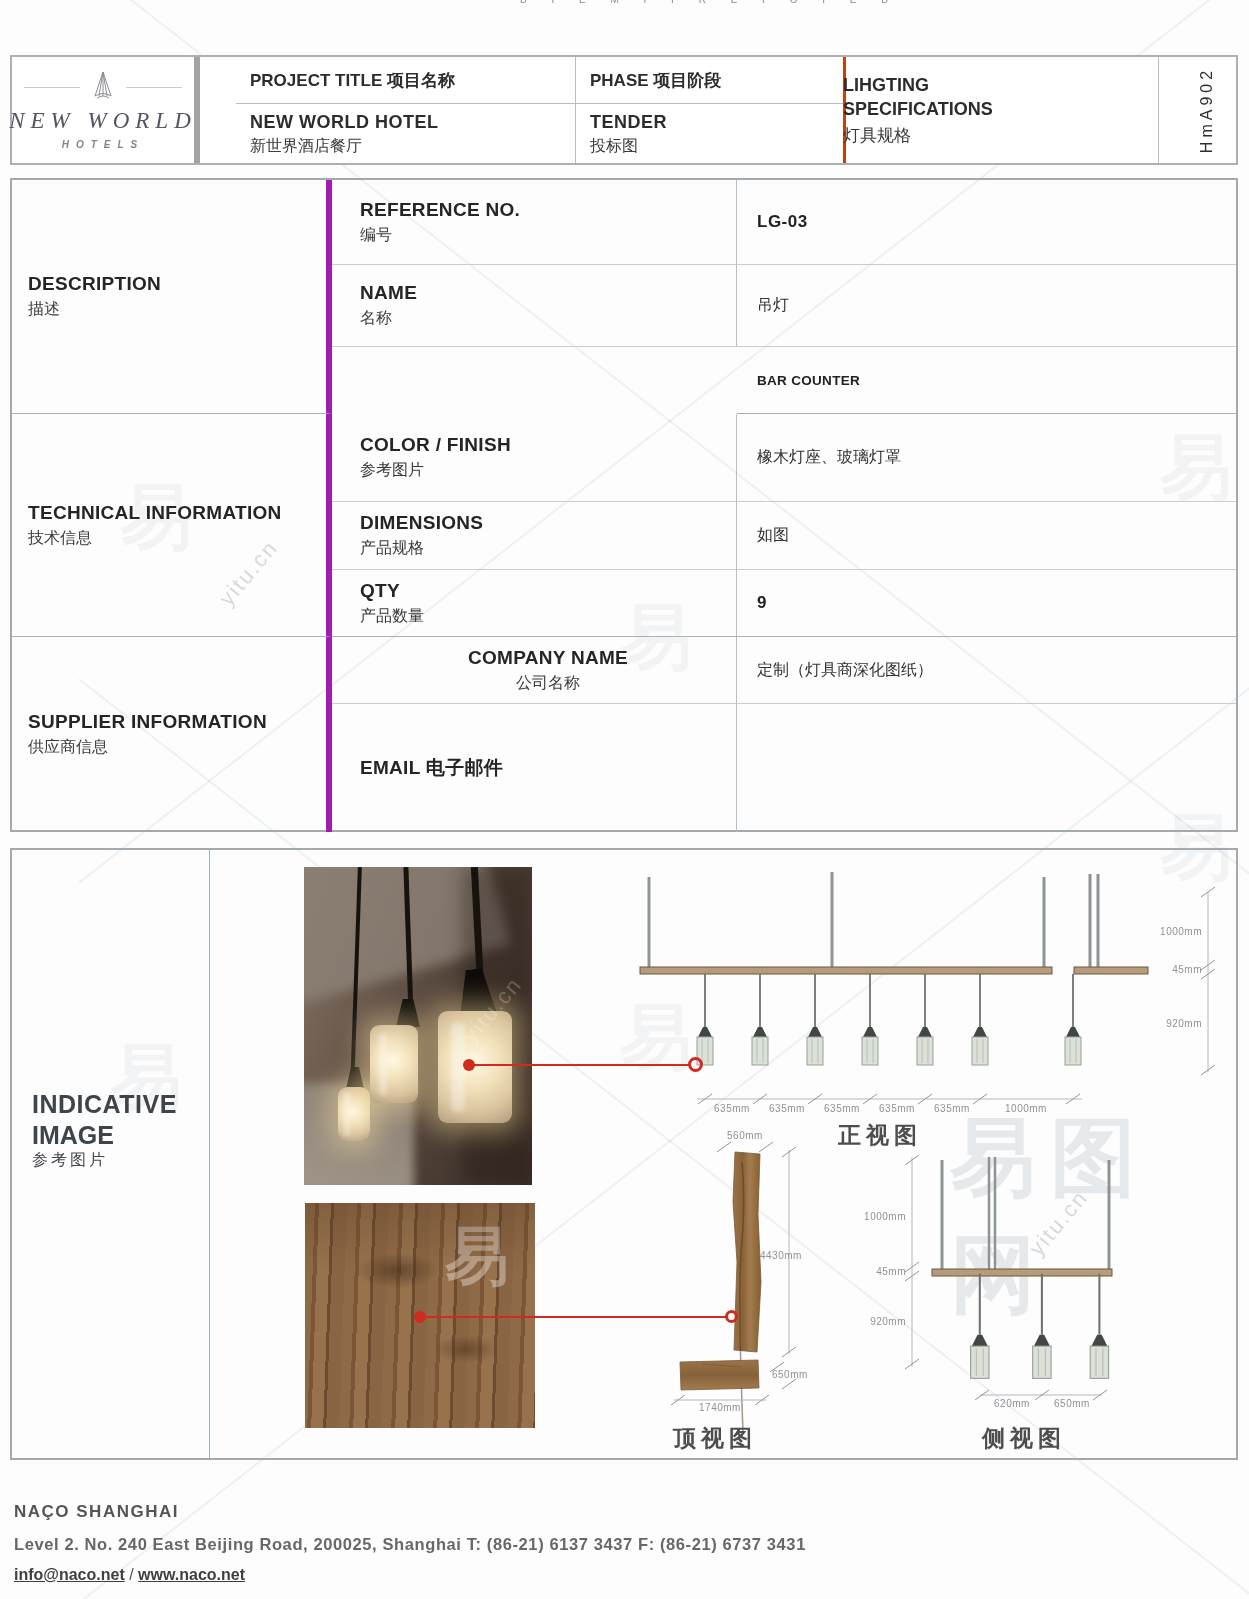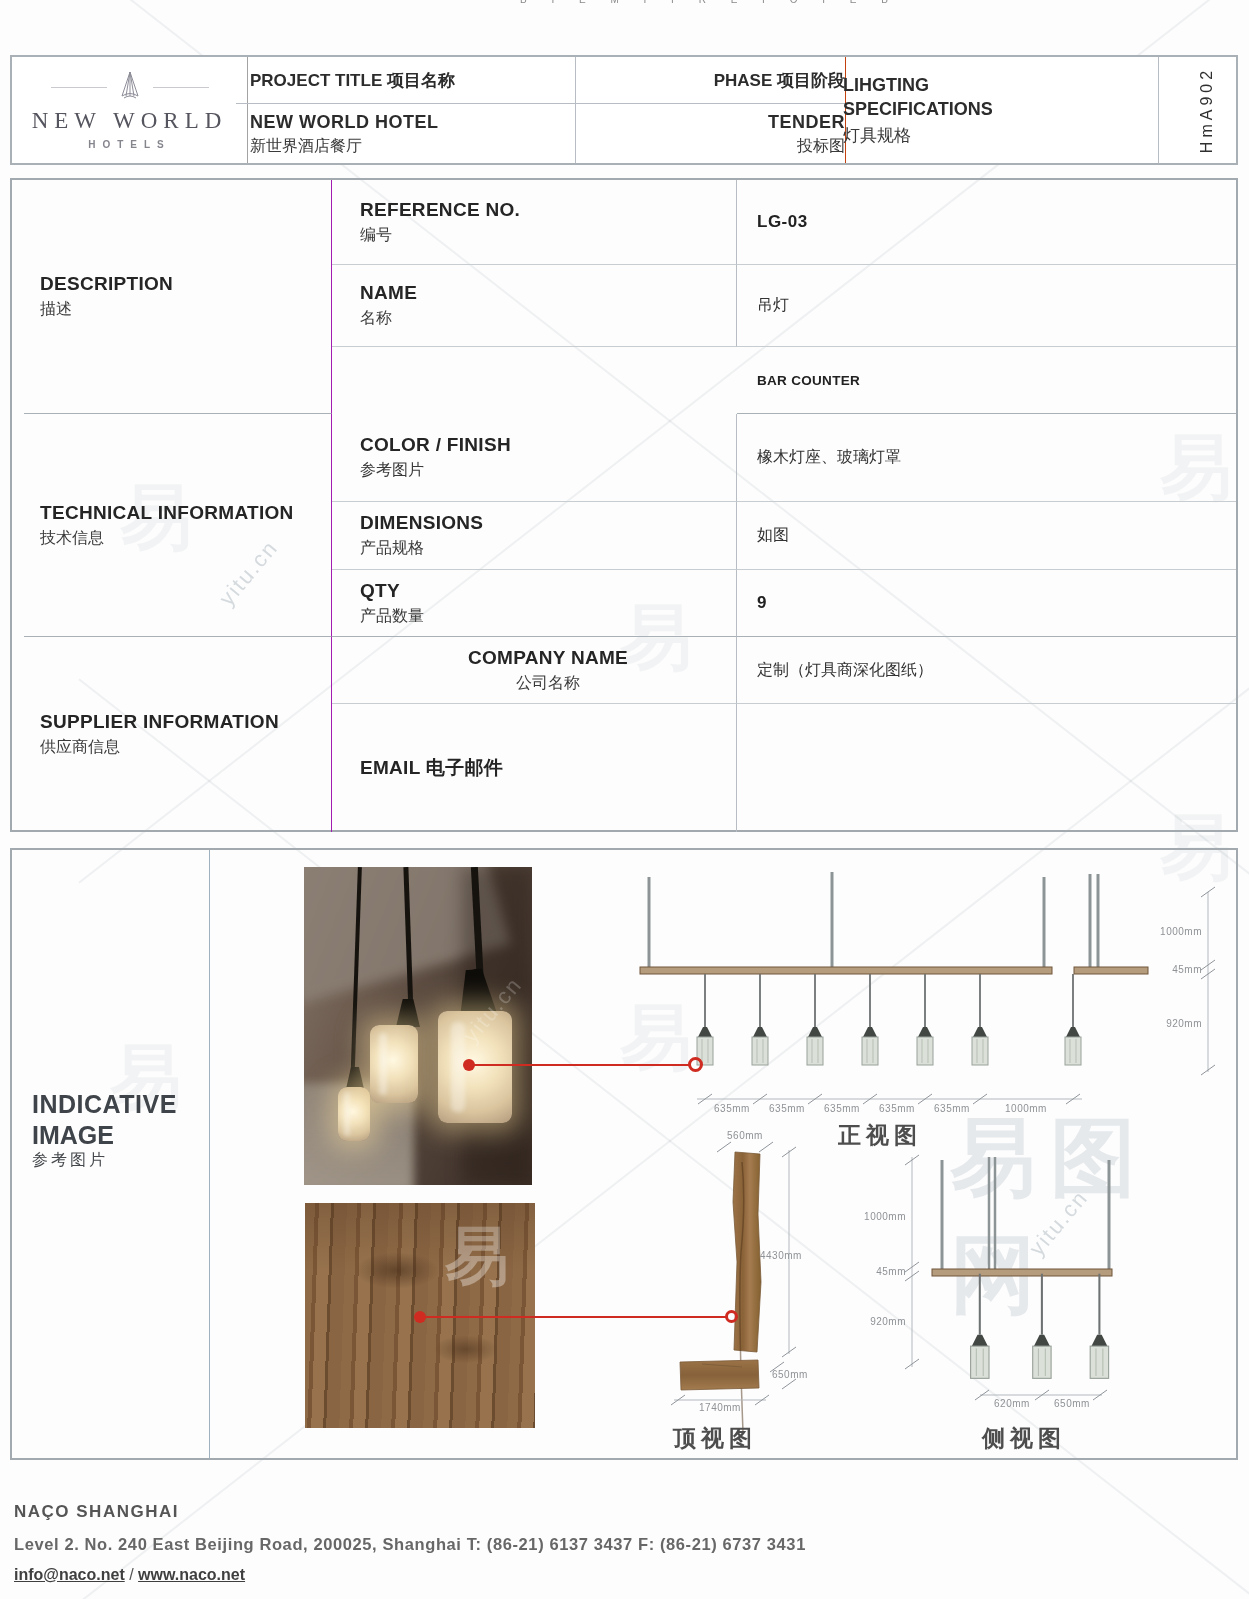--- a/index.html
+++ b/index.html
@@ -15,23 +15,23 @@
   .wm-site { font-size:22px; color:#9aa7b0; opacity:.4; transform:rotate(-50deg); letter-spacing:2px; }
   .wm-site-w { color:rgba(255,255,255,.55); }
   .wm-big { font-size:86px; font-weight:bold; color:rgba(185,194,202,.33); letter-spacing:14px; }
 
   
   .top-strip { position:absolute; top:-6px; left:520px; font-size:10px; letter-spacing:11px; color:#8a8a8a; }
 
   
   .hdr { position:absolute; left:10px; top:55px; width:1228px; height:110px; border:2px solid #aab1b6; background:#fff; }
   .hdr .cell { position:absolute; top:0; height:100%; }
-  .c-logo { left:0; width:236px; border-right:1px solid #a3a3a3; }
+  .c-logo { left:0; width:188px; border-right:6px solid #a3a3a3;font-style:italic; }
   .c-proj { left:224px; width:340px; border-right:1px solid #b7bdc2; }
-  .c-phase { left:564px; width:270px; border-right:1px solid #c2410c;text-align:right; }
+  .c-phase { left:564px; width:270px; border-right:3px solid #c2410c; }
   .c-spec { left:817px; width:330px; border-right:1px solid #b7bdc2; padding:16px 0 0 14px; }
   .c-code { left:1164px; width:62px; }
   .hdr-label { height:47px; border-bottom:1px solid #b7bdc2; padding:12px 0 0 14px; font-size:17px; font-weight:bold; color:#2c2c2c; }
   .hdr-val { padding:8px 0 0 14px; }
   .hdr-val .en { font-size:18px; font-weight:bold; color:#2c2c2c; letter-spacing:.5px; }
   .hdr-val .cn { font-size:16px; color:#3a3a3a; margin-top:3px; }
   .spec-en { font-size:18px; font-weight:bold; color:#2c2c2c; line-height:24px; }
   .spec-cn { font-size:17px; color:#3a3a3a; margin-top:3px; }
   .vcode { position:absolute; left:50%; top:50%; transform:translate(-50%,-50%) rotate(-90deg); font-size:16px; letter-spacing:4px; color:#2f2f2f; white-space:nowrap; }
 
@@ -39,21 +39,21 @@
   .logo-box { width:100%; height:100%; display:flex; flex-direction:column; align-items:center; justify-content:center; }
   .logo-row { display:flex; align-items:center; gap:8px; }
   .logo-rule { width:56px; height:1px; background:#c9c9ce; }
   .brand { font-family:"Liberation Serif", serif; font-size:23px; letter-spacing:6px; color:#55555f; margin-top:4px; white-space:nowrap; }
   .brand-sub { font-size:10px; letter-spacing:7px; color:#85858e; margin-top:5px; font-weight:bold; }
 
   
   .spec { position:absolute; left:10px; top:178px; width:1228px; height:654px; border:2px solid #a3aaaf; background:transparent;
           display:grid; grid-template-columns:320px 405px 499px; grid-template-rows:85px 82px 67px 88px 68px 67px 67px 128px; }
   .spec > div { display:flex; flex-direction:column; justify-content:center; }
-  .sec { grid-column:1; padding-left:16px; border-right:1px solid #a21caf;margin-left:12px; }
+  .sec { grid-column:1; padding-left:16px; border-right:6px solid #a21caf; }
   .sec-1 { grid-row:1/4; border-bottom:1px solid #aab1b6; }
   .sec-2 { grid-row:4/7; border-bottom:1px solid #aab1b6; }
   .sec-3 { grid-row:7/9; }
   .fld { grid-column:2; padding-left:28px; border-right:1px solid #b7bdc2; border-bottom:1px solid #c8cdd1; }
   .val { grid-column:3; padding-left:20px; border-bottom:1px solid #c8cdd1; }
   .row3 { border-bottom:1px solid #aab1b6; }
   .row8 { border-bottom:none; }
   .sec .en, .fld .en { font-size:19px; font-weight:bold; color:#252525; letter-spacing:.3px; }
   .sec .cn, .fld .cn { font-size:16px; color:#3a3a3a; margin-top:4px; }
   .v-en { font-size:17px; font-weight:bold; color:#222; letter-spacing:.5px; }

